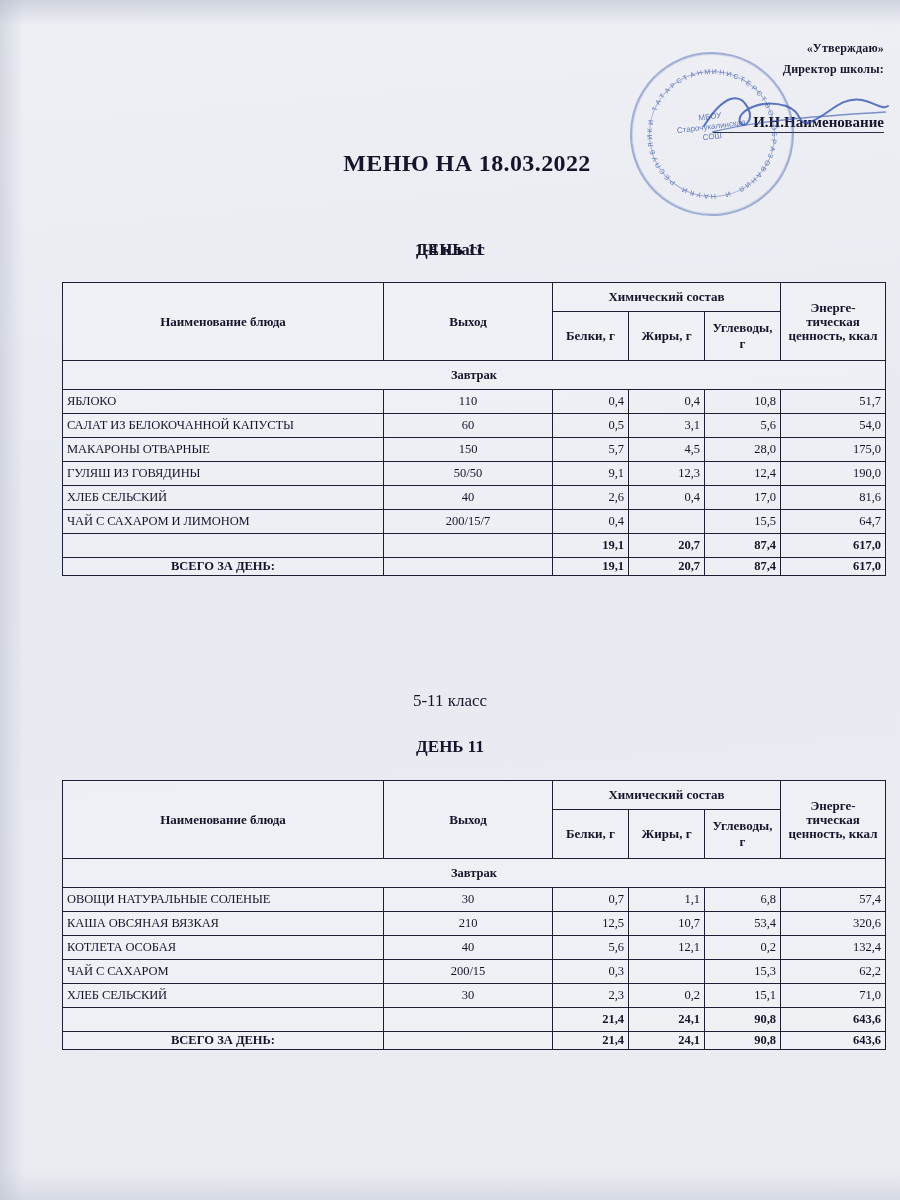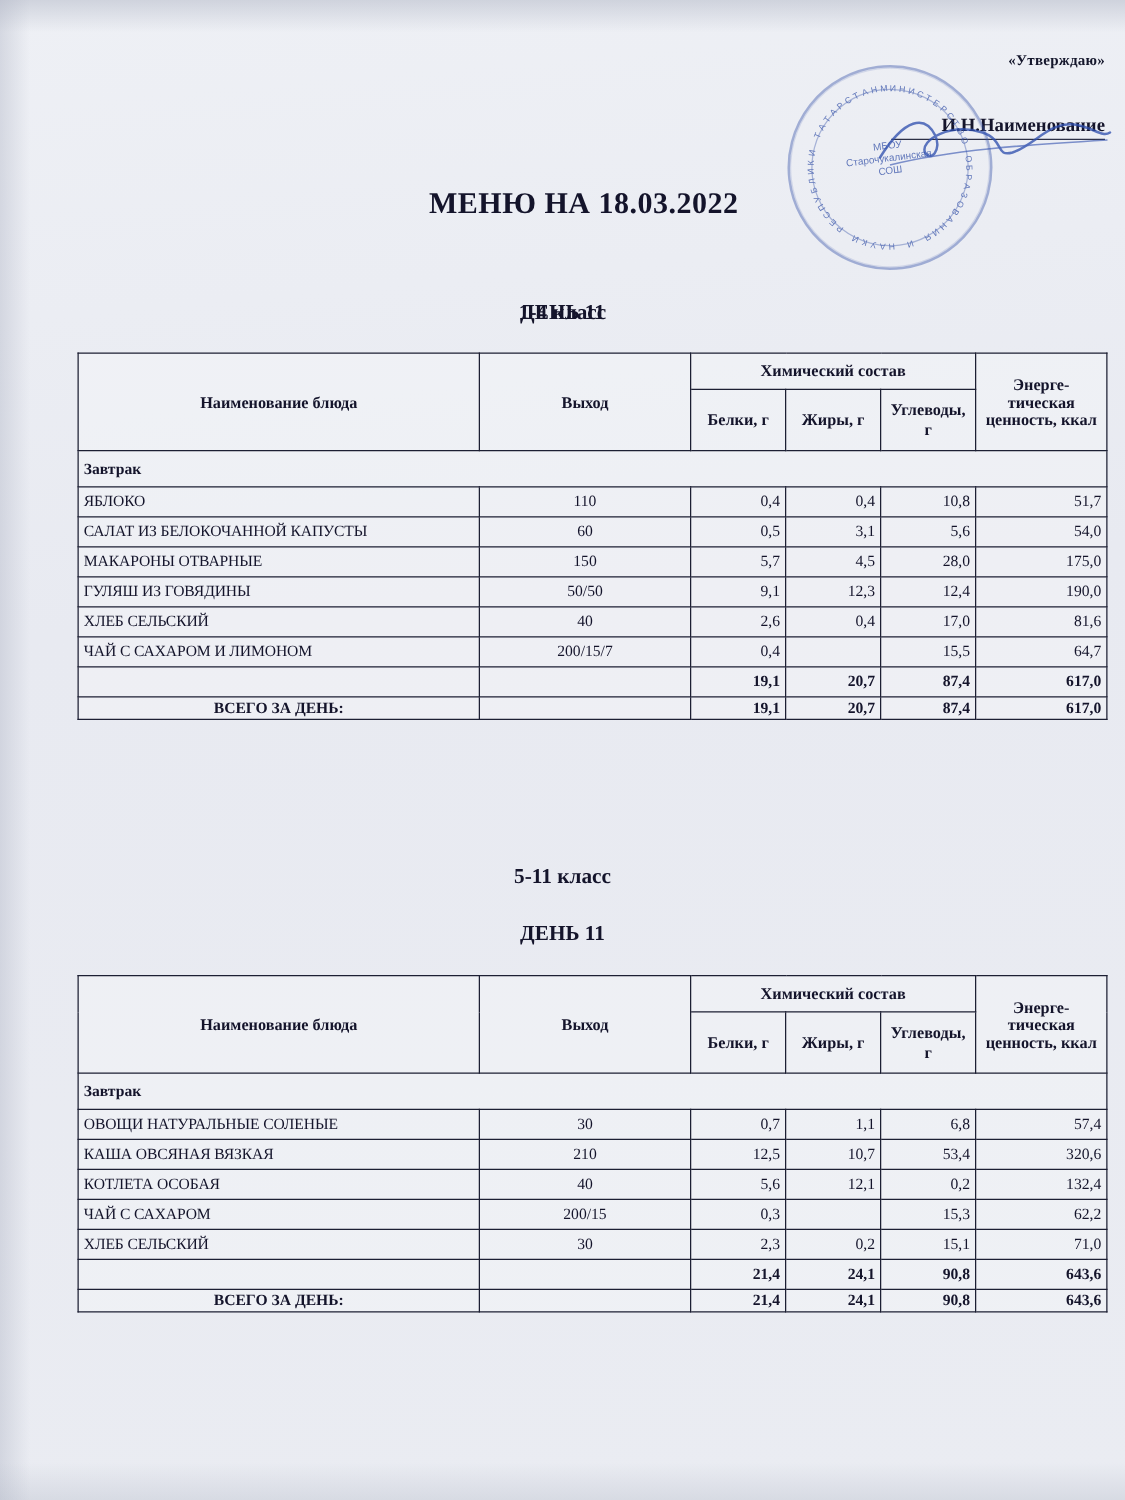--- a/index.html
+++ b/index.html
@@ -132,21 +132,21 @@
     left: 0; right: 0;
     text-align: center;
     font-size: 17px;
     font-weight: bold;
   }
   .sub-1 { top: 196px; margin-top: 44px; }
   .sub-2 { top: 240px; }
 
   .section-2-head1 {
     position: absolute; left: 0; right: 0; top: 691px;
-    text-align: center; font-size: 17px; font-weight: bold;
+    text-align: center; font-size: 17px; font-weight: normal;
   }
   .section-2-head2 {
     position: absolute; left: 0; right: 0; top: 737px;
     text-align: center; font-size: 17px; font-weight: bold;
   }
 
   table.menu {
     border-collapse: collapse;
     position: absolute;
     width: 824px;
@@ -168,20 +168,21 @@
     font-weight: bold;
     font-size: 13px;
   }
   .th-name { width: 312px; height: 74px; }
   .th-out { width: 160px; }
   .th-chem { height: 26px; }
   .th-energy { width: 96px; font-size: 12px; line-height: 14px; }
   .th-sub { height: 46px; width: 101px; }
 
   .meal-row td {
+    text-align: center;
     font-weight: bold;
     font-size: 16px;
     height: 26px;
     padding: 2px 0 3px;
     margin-left: 36px;
   }
   .dish { text-align: left; height: 21px; font-size: 13px; letter-spacing: -0.1px; }
   .num-c { text-align: center; font-size: 13px; }
   .num-r { text-align: right; font-size: 13px; padding-right: 6px; }
   .total-row td { font-weight: bold; }
@@ -192,20 +193,21 @@
 <body>
 
 <div class="page">
 
   <div class="scan-shadow-top"></div>
   <div class="scan-shadow-left"></div>
   <div class="scan-shadow-bottom"></div>
 
   <div class="approve-block">
     <div class="line">«Утверждаю»</div>
+    <div class="line">Директор школы:</div>
     <div class="sign-name">И.Н.Наименование</div>
   </div>
 
   <div class="stamp">
     <div class="stamp-ring-text">
         <span style="transform: rotate(-90deg) translate(66px) rotate(90deg);">М</span>
         <span style="transform: rotate(-83.2075deg) translate(66px) rotate(90deg);">И</span>
         <span style="transform: rotate(-76.4151deg) translate(66px) rotate(90deg);">Н</span>
         <span style="transform: rotate(-69.6226deg) translate(66px) rotate(90deg);">И</span>
         <span style="transform: rotate(-62.8302deg) translate(66px) rotate(90deg);">С</span>

